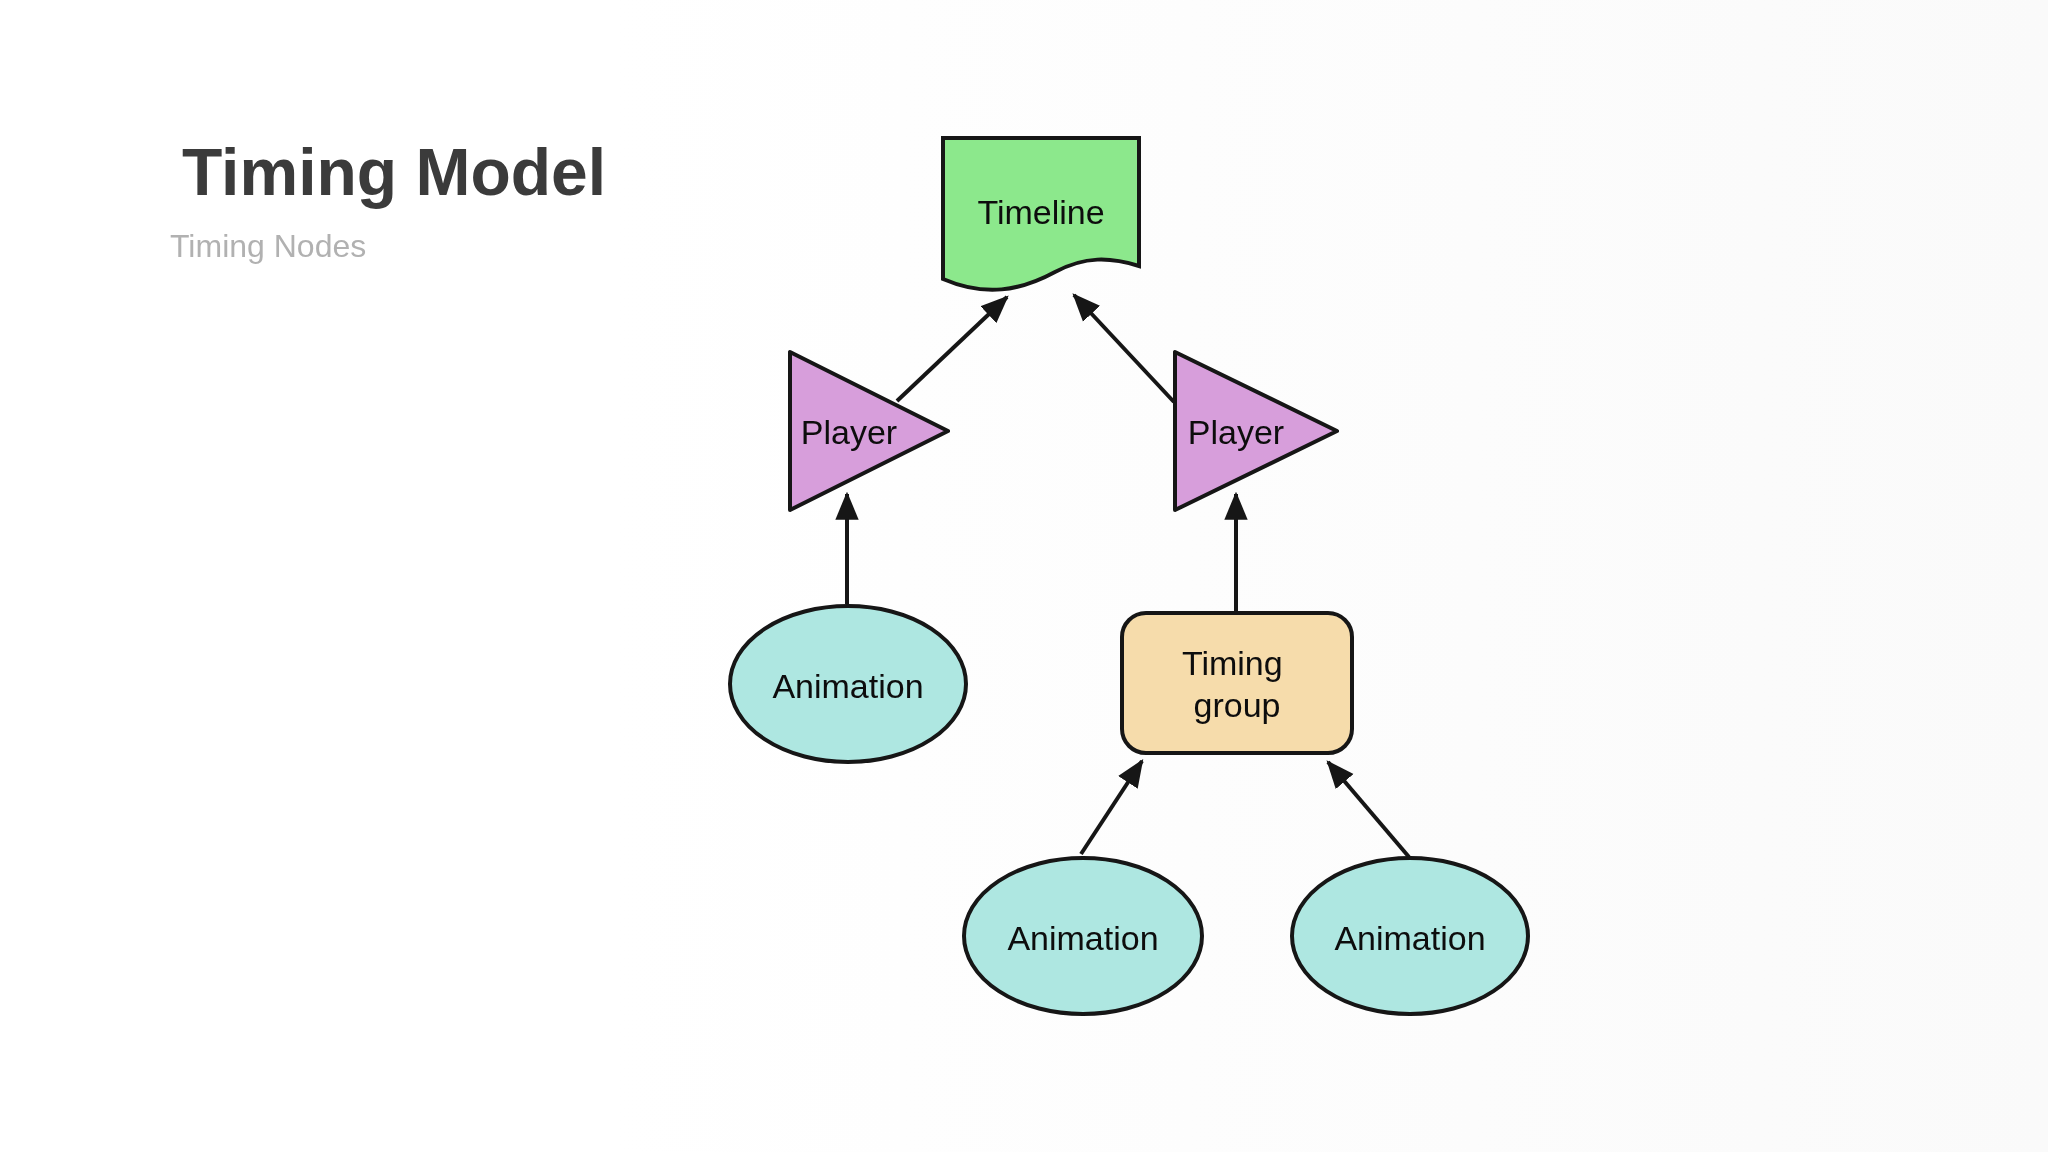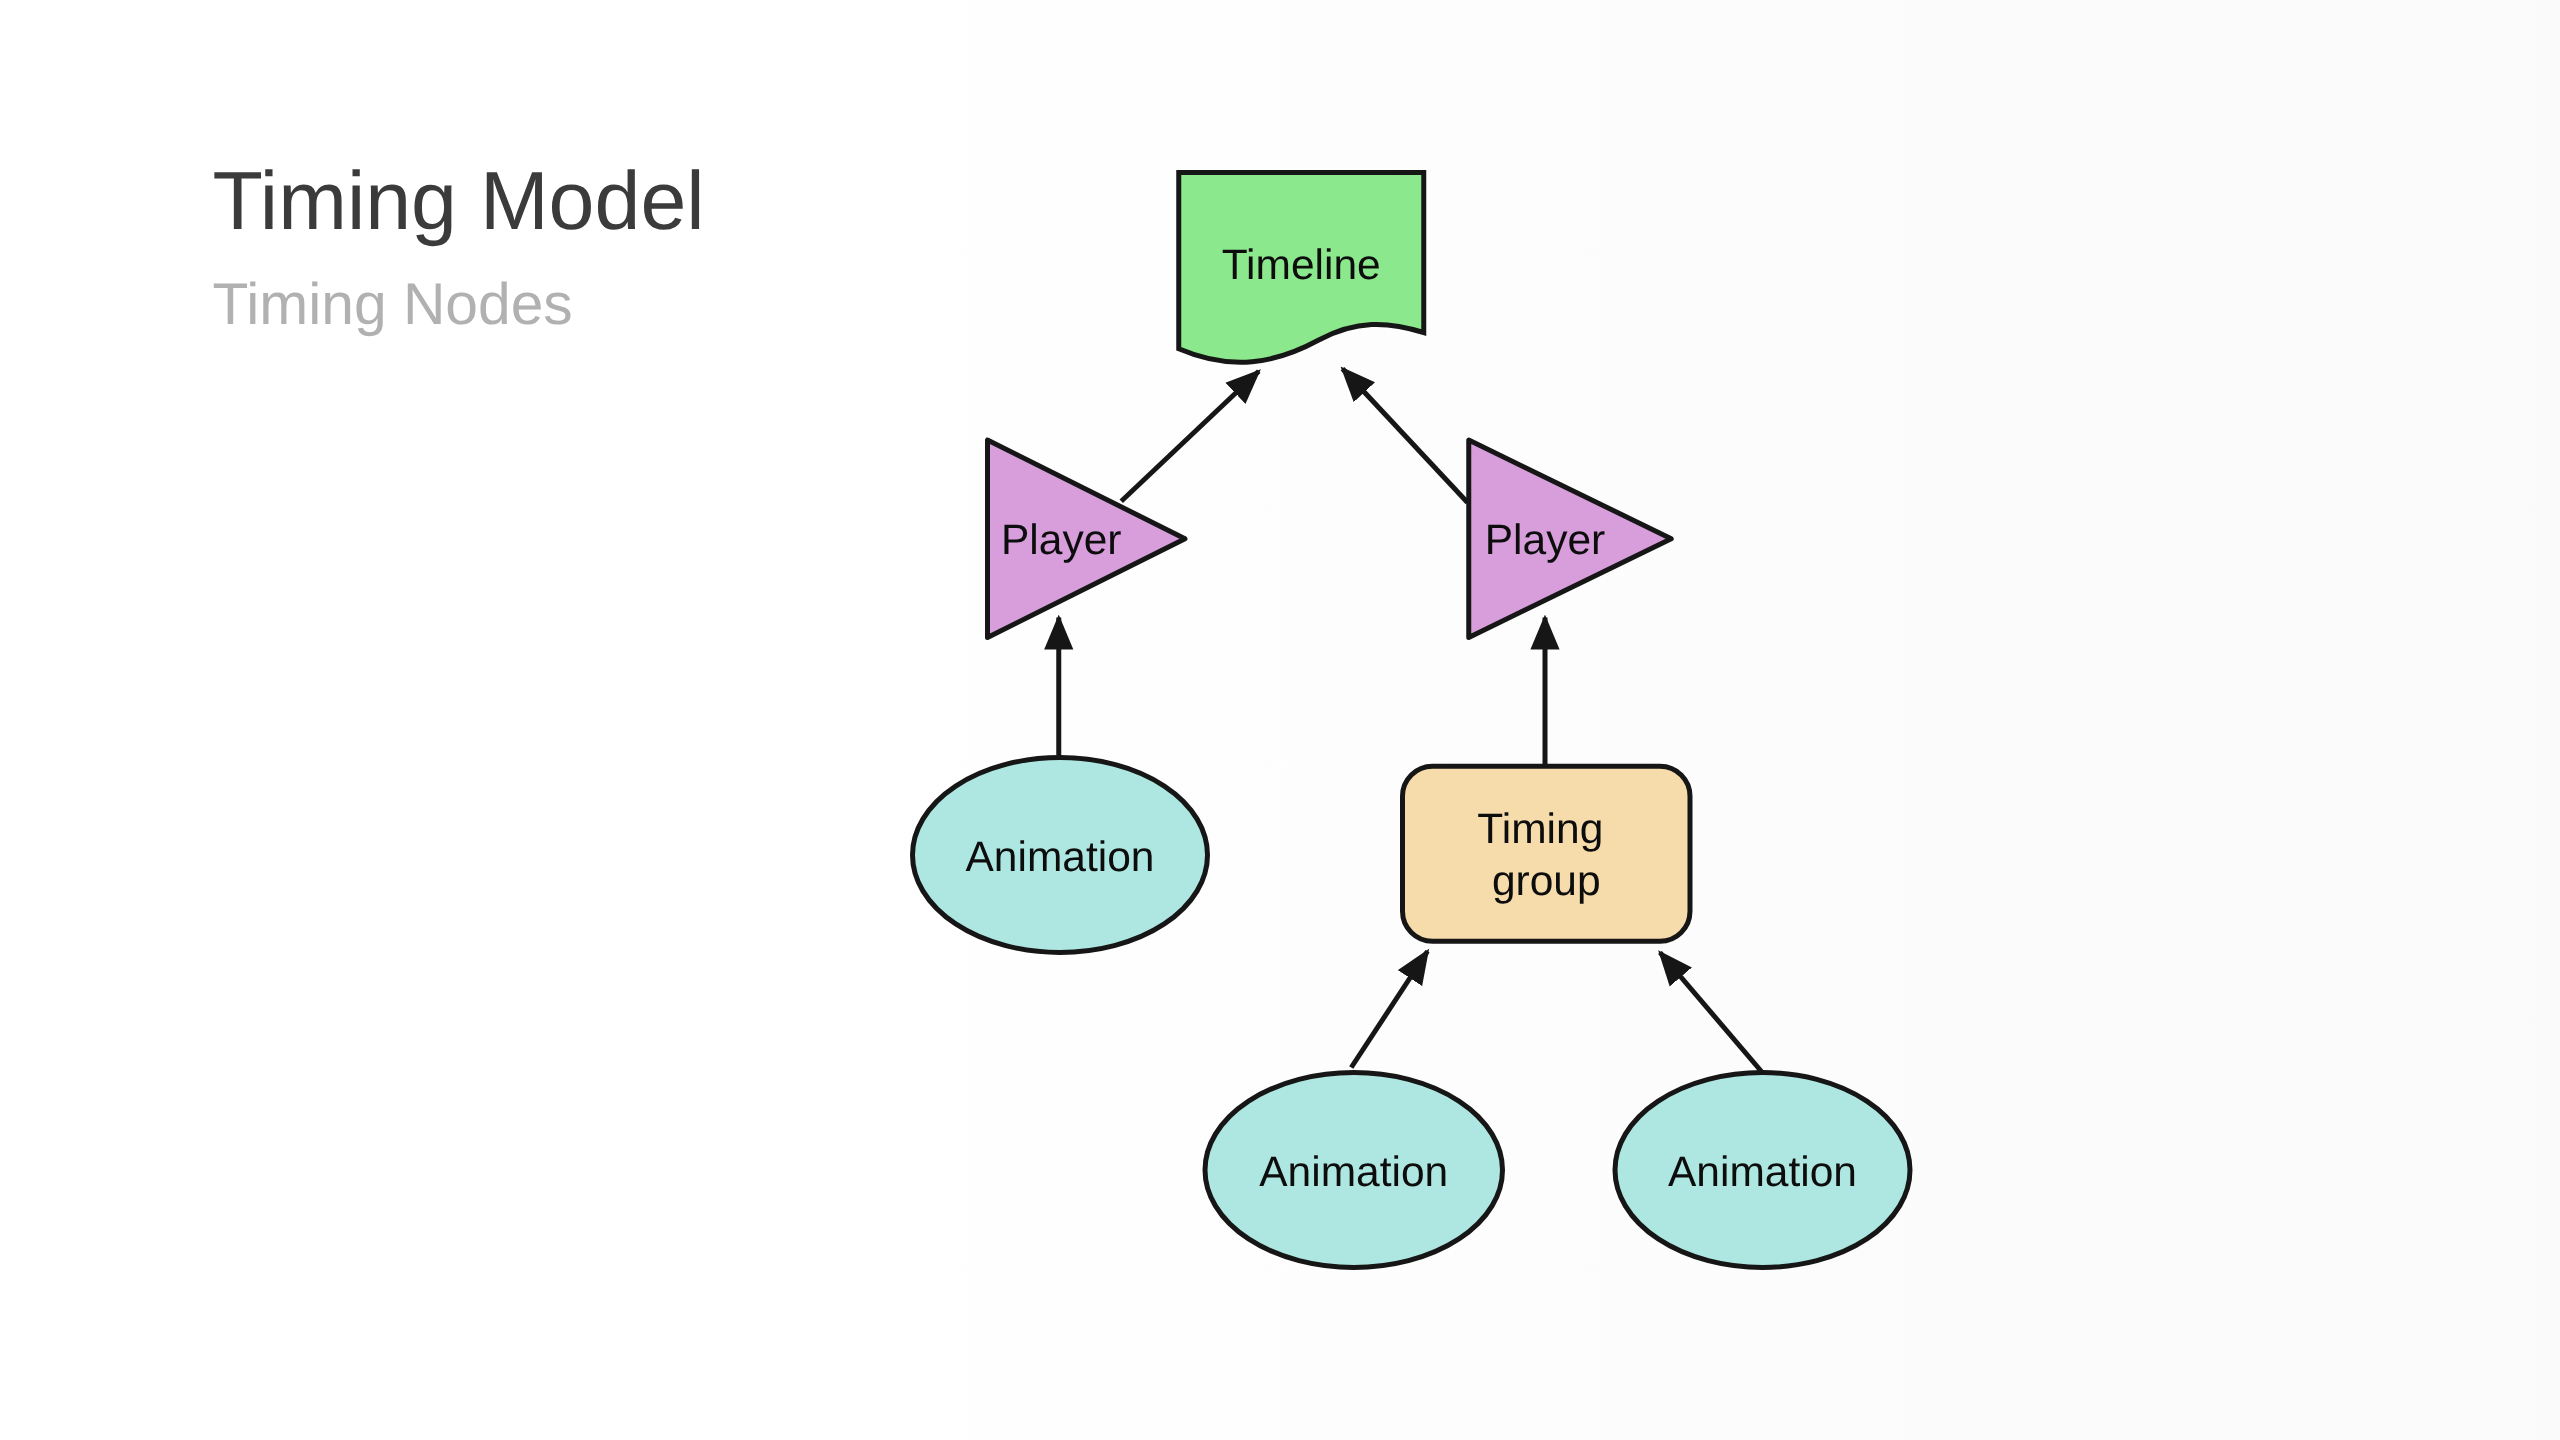--- a/index.html
+++ b/index.html
@@ -16,27 +16,27 @@
     font-family: "Liberation Sans", sans-serif;
   }
   .title-block {
     position: absolute;
     left: 170px;
     top: 126px;
   }
   .slide-title {
     font-size: 66px;
     line-height: 1.05;
-    font-weight: 400;
+    font-weight: 700;
     color: #3b3b3b;
     letter-spacing: 0px;
-    margin: 0;
+    margin: 12px;
   }
   .slide-subtitle {
-    font-size: 47px;
+    font-size: 32px;
     line-height: 1.1;
     font-weight: 400;
     color: #b1b1b1;
     margin: 22px 0 0 0;
   }
   svg#diagram {
     position: absolute;
     left: 0;
     top: 0;
     width: 2048px;

